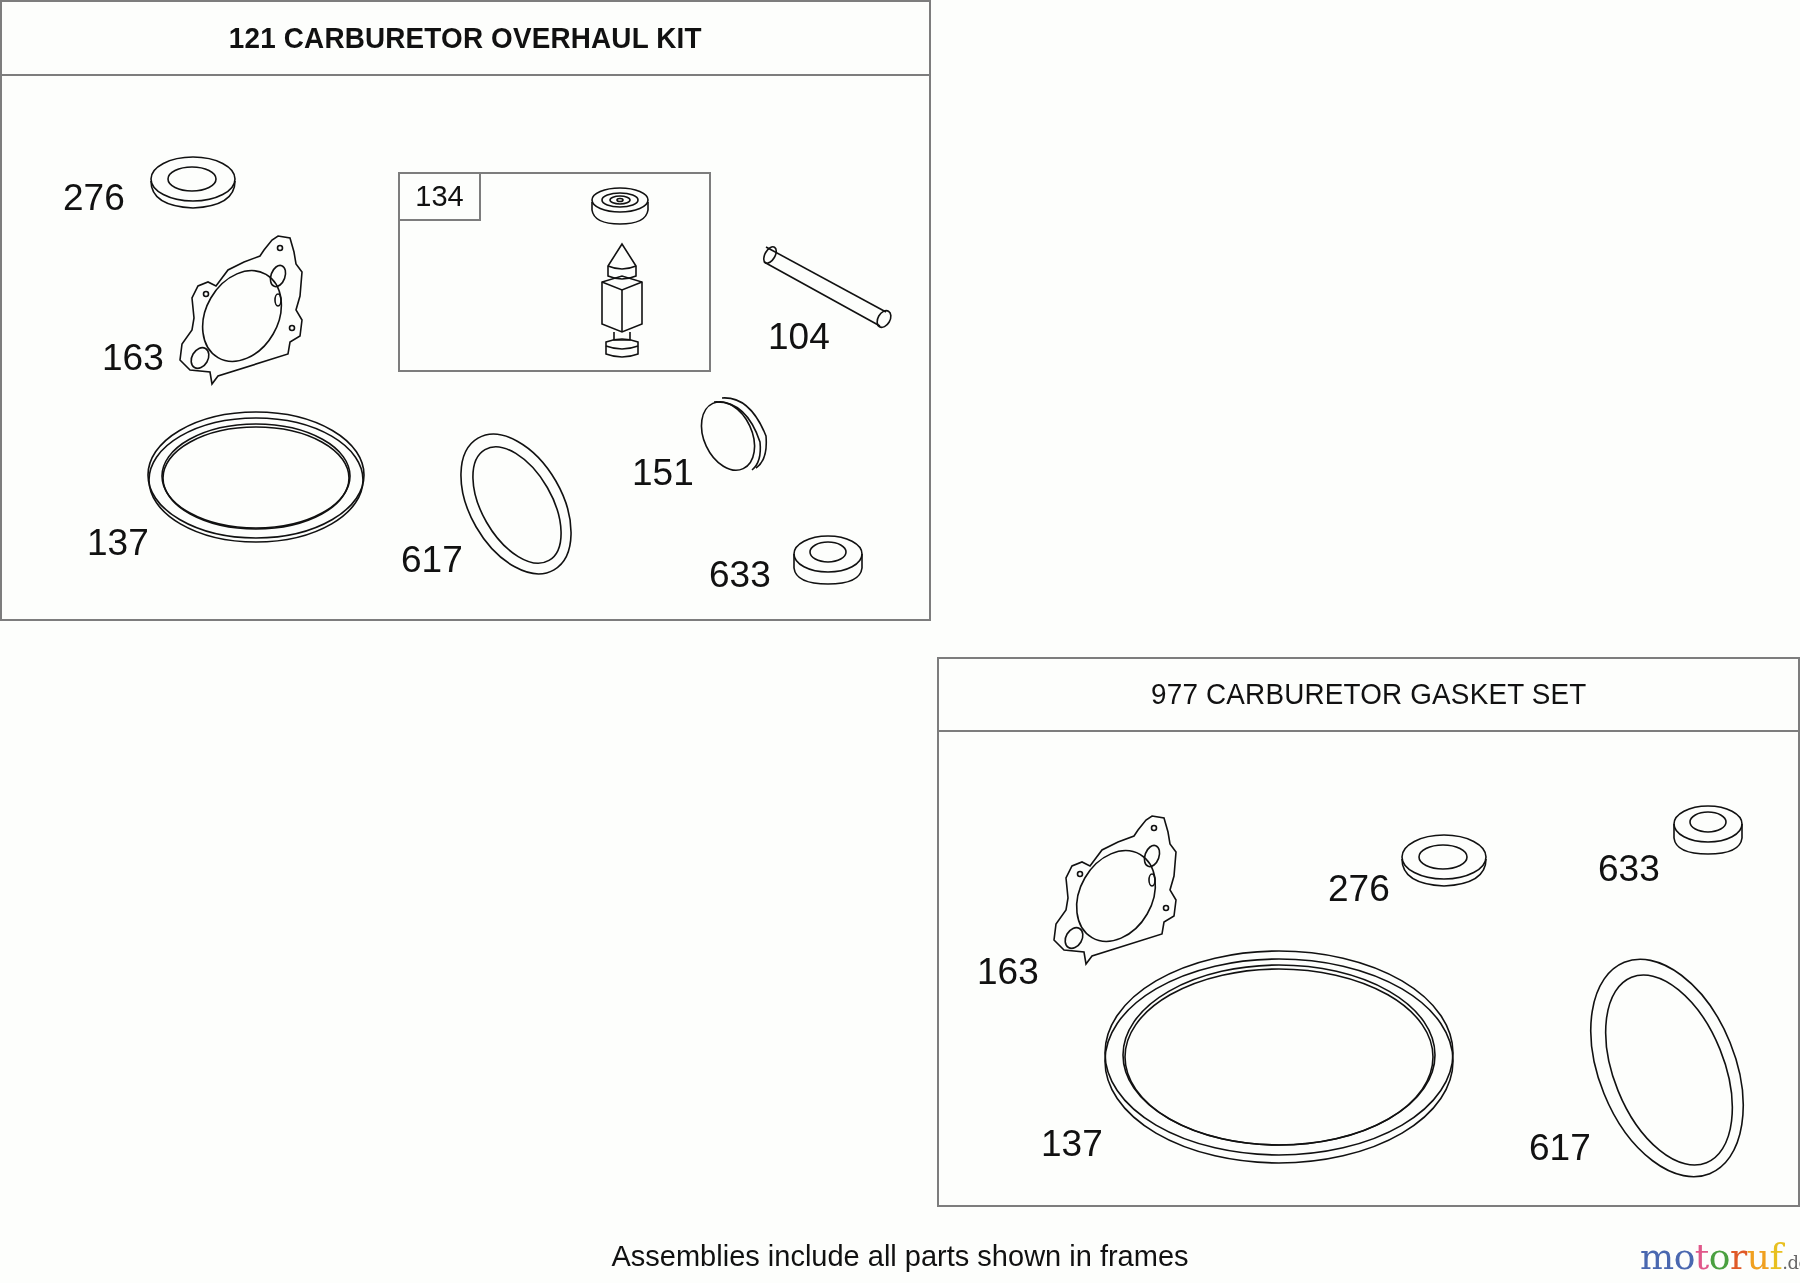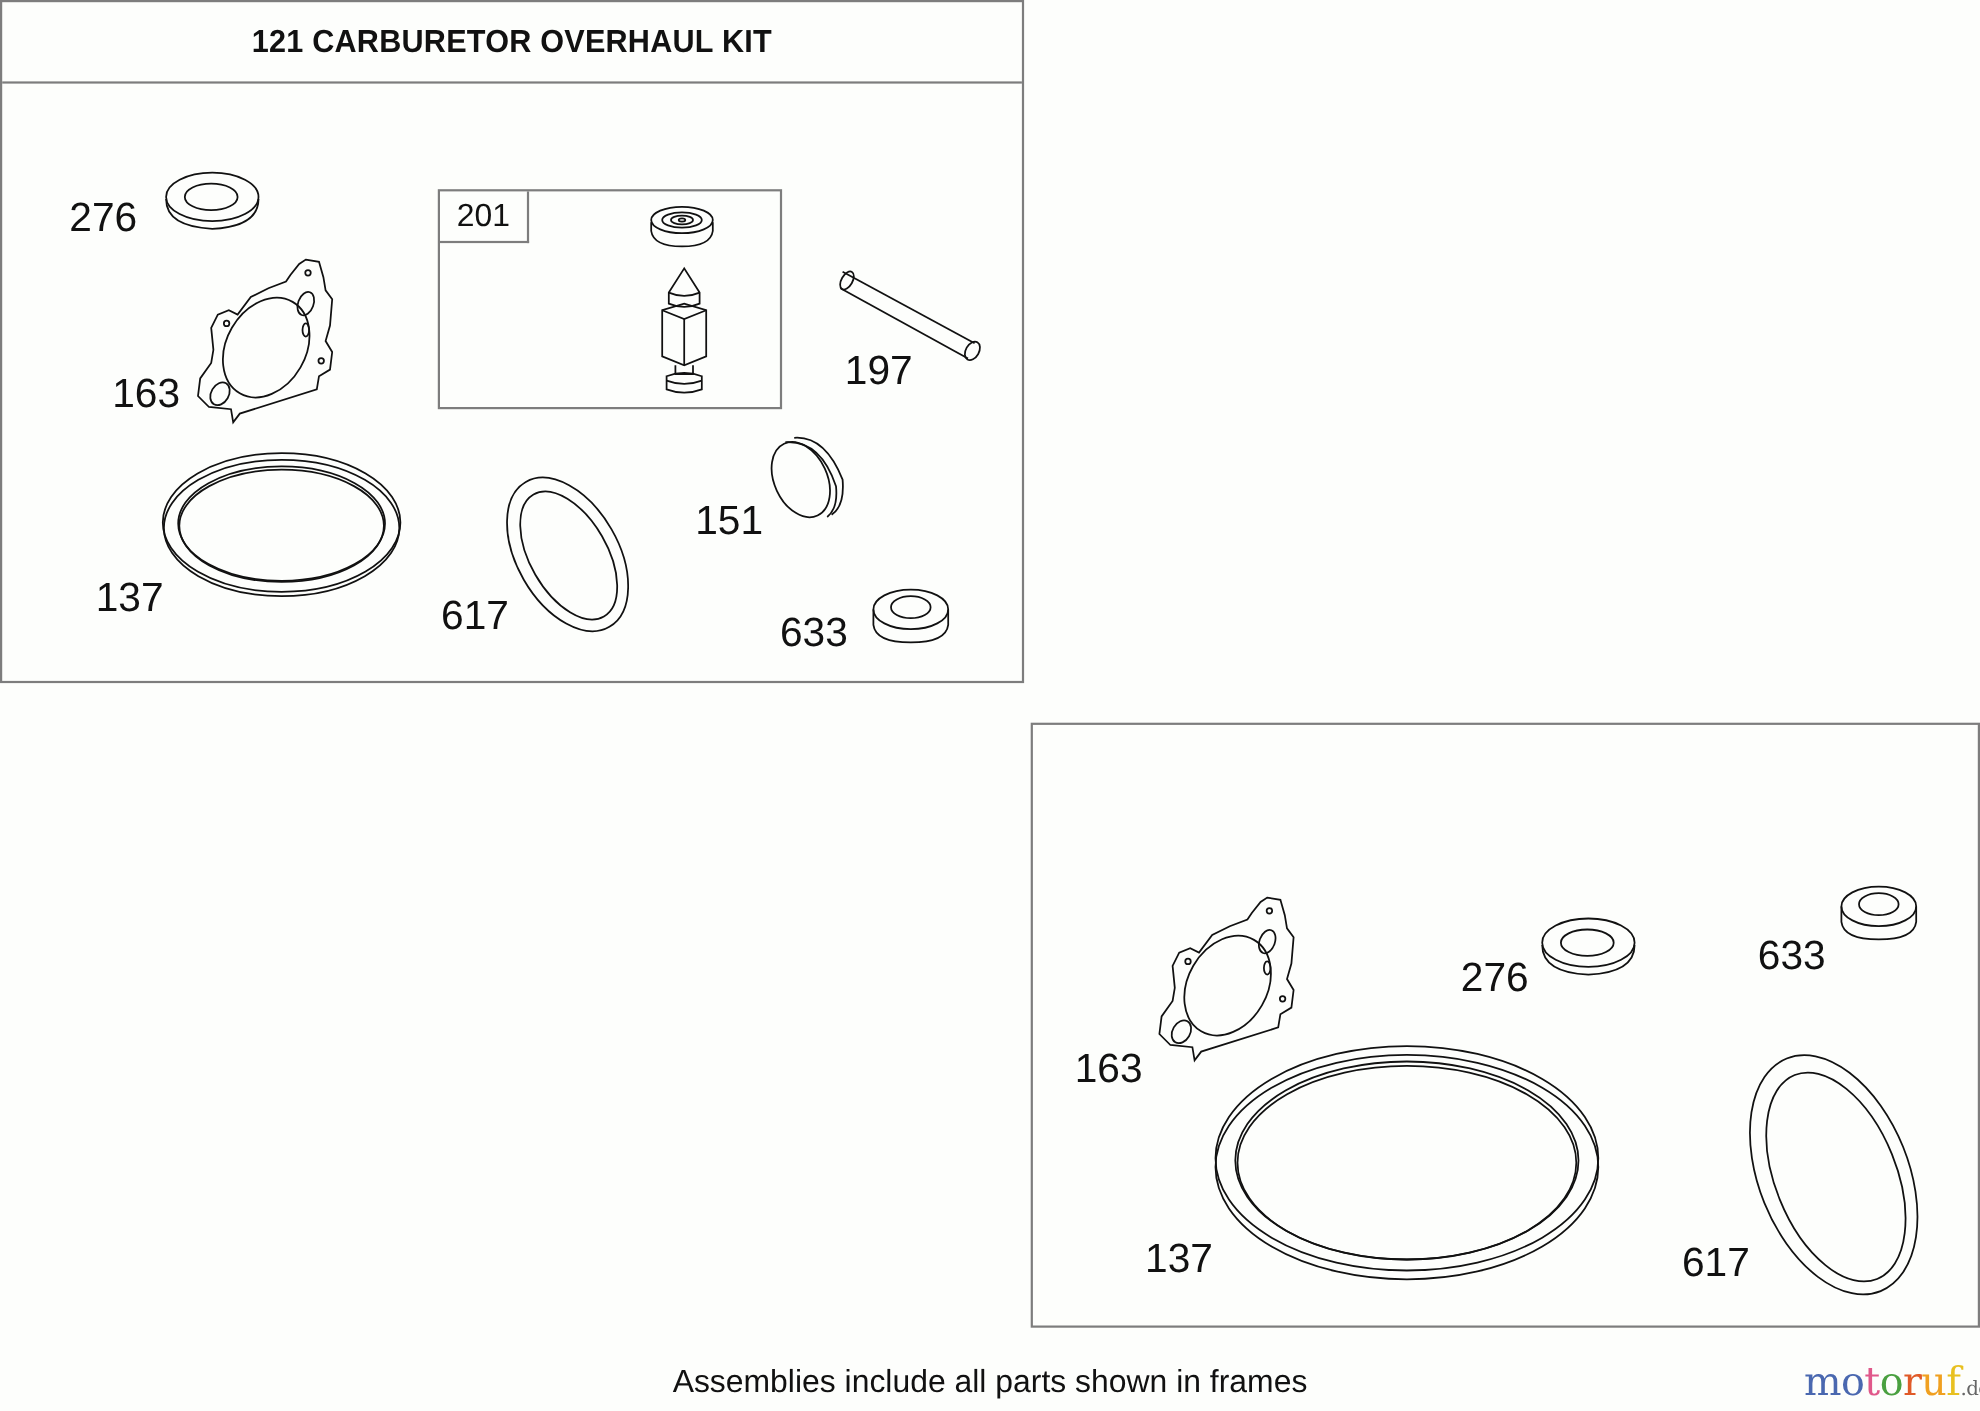--- a/index.html
+++ b/index.html
@@ -45,21 +45,21 @@
       <ellipse cx="100" cy="42" rx="7" ry="11" transform="rotate(20 100 42)"></ellipse>
       <ellipse cx="100" cy="66" rx="3" ry="6"></ellipse>
       <circle cx="102" cy="14" r="2.5"></circle>
         <circle cx="28" cy="60" r="2.5"></circle>
         <circle cx="114" cy="94" r="2.5"></circle>
       <ellipse cx="22" cy="124" rx="8" ry="11" transform="rotate(30 22 124)"></ellipse>
     </svg>
   </div>
 
   <div class="subframe" style="left:396px;top:170px;width:313px;height:200px;">
-    <div class="subframe-label" style="width:81px;height:47px;">201</div>
+    <div class="subframe-label" style="width:81px;height:47px;">134</div>
     <div class="part" style="left:190px;top:12px;width:60px;height:40px;">
       <svg viewBox="0 0 60 40">
           <ellipse cx="30" cy="14" rx="28" ry="12"></ellipse>
           <path d="M2 16 L2 24 Q4 38 30 38 Q56 38 58 24 L58 16"></path>
           <ellipse cx="30" cy="14" rx="18" ry="7"></ellipse>
           <ellipse cx="30" cy="14" rx="10" ry="4"></ellipse>
           <ellipse cx="30" cy="14" rx="3" ry="1.5"></ellipse>
         </svg>
     </div>
     <div class="part" style="left:200px;top:68px;width:44px;height:120px;">
@@ -77,21 +77,21 @@
   </div>
 
   <div class="part" style="left:760px;top:240px;width:132px;height:86px;">
     <svg viewBox="0 0 132 86">
         <ellipse cx="8" cy="13" rx="5" ry="9" transform="rotate(30 8 13)"></ellipse>
         <path d="M4 5 L124 70"></path>
         <path d="M2 20 L118 84"></path>
         <ellipse cx="122" cy="77" rx="6" ry="9" transform="rotate(30 122 77)"></ellipse>
       </svg>
   </div>
-  <span class="callout" style="left:766px;top:316px;">197</span>
+  <span class="callout" style="left:766px;top:316px;">104</span>
 
   <span class="callout" style="left:85px;top:522px;">137</span>
   <div class="part" style="left:144px;top:408px;width:220px;height:136px;">
     <svg viewBox="0 0 220 136">
         <ellipse cx="110" cy="65" rx="108" ry="63"></ellipse>
         <ellipse cx="110" cy="70" rx="107" ry="62"></ellipse>
         <ellipse cx="110" cy="66" rx="94" ry="52"></ellipse>
         <ellipse cx="110" cy="68" rx="93" ry="51"></ellipse>
       </svg>
   </div>
@@ -117,20 +117,23 @@
   <div class="part" style="left:790px;top:532px;width:72px;height:52px;">
     <svg viewBox="0 0 72 52">
         <ellipse cx="36" cy="20" rx="34" ry="18"></ellipse>
         <path d="M2 20 L2 34 Q4 50 36 50 Q68 50 70 34 L70 20"></path>
         <ellipse cx="36" cy="18" rx="18" ry="10"></ellipse>
       </svg>
   </div>
 </div>
 
 <div class="frame" style="left:937px;top:657px;width:863px;height:550px;">
+  <div class="frame-header" style="height:71px;">
+    <span class="frame-title">977 CARBURETOR GASKET SET</span>
+  </div>
 
   <span class="callout" style="left:38px;top:294px;">163</span>
   <div class="part" style="left:113px;top:155px;width:124px;height:152px;">
     <svg viewBox="0 0 124 152">
       <path d="M100 2 L112 4 L116 18 L118 30 L124 38 L122 62 L118 76 L124 86 L122 102 L112 108 L110 120 L40 142 L34 150 L32 138 L12 136 L2 126 L4 110 L14 96 L16 84 L14 64 L20 52 L30 48 L38 52 L50 36 L66 28 L82 22 L86 16 L94 6 Z"></path>
       <ellipse cx="64" cy="82" rx="36" ry="48" transform="rotate(30 64 82)"></ellipse>
       <ellipse cx="100" cy="42" rx="7" ry="11" transform="rotate(20 100 42)"></ellipse>
       <ellipse cx="100" cy="66" rx="3" ry="6"></ellipse>
       <circle cx="102" cy="14" r="2.5"></circle>
         <circle cx="28" cy="60" r="2.5"></circle>

